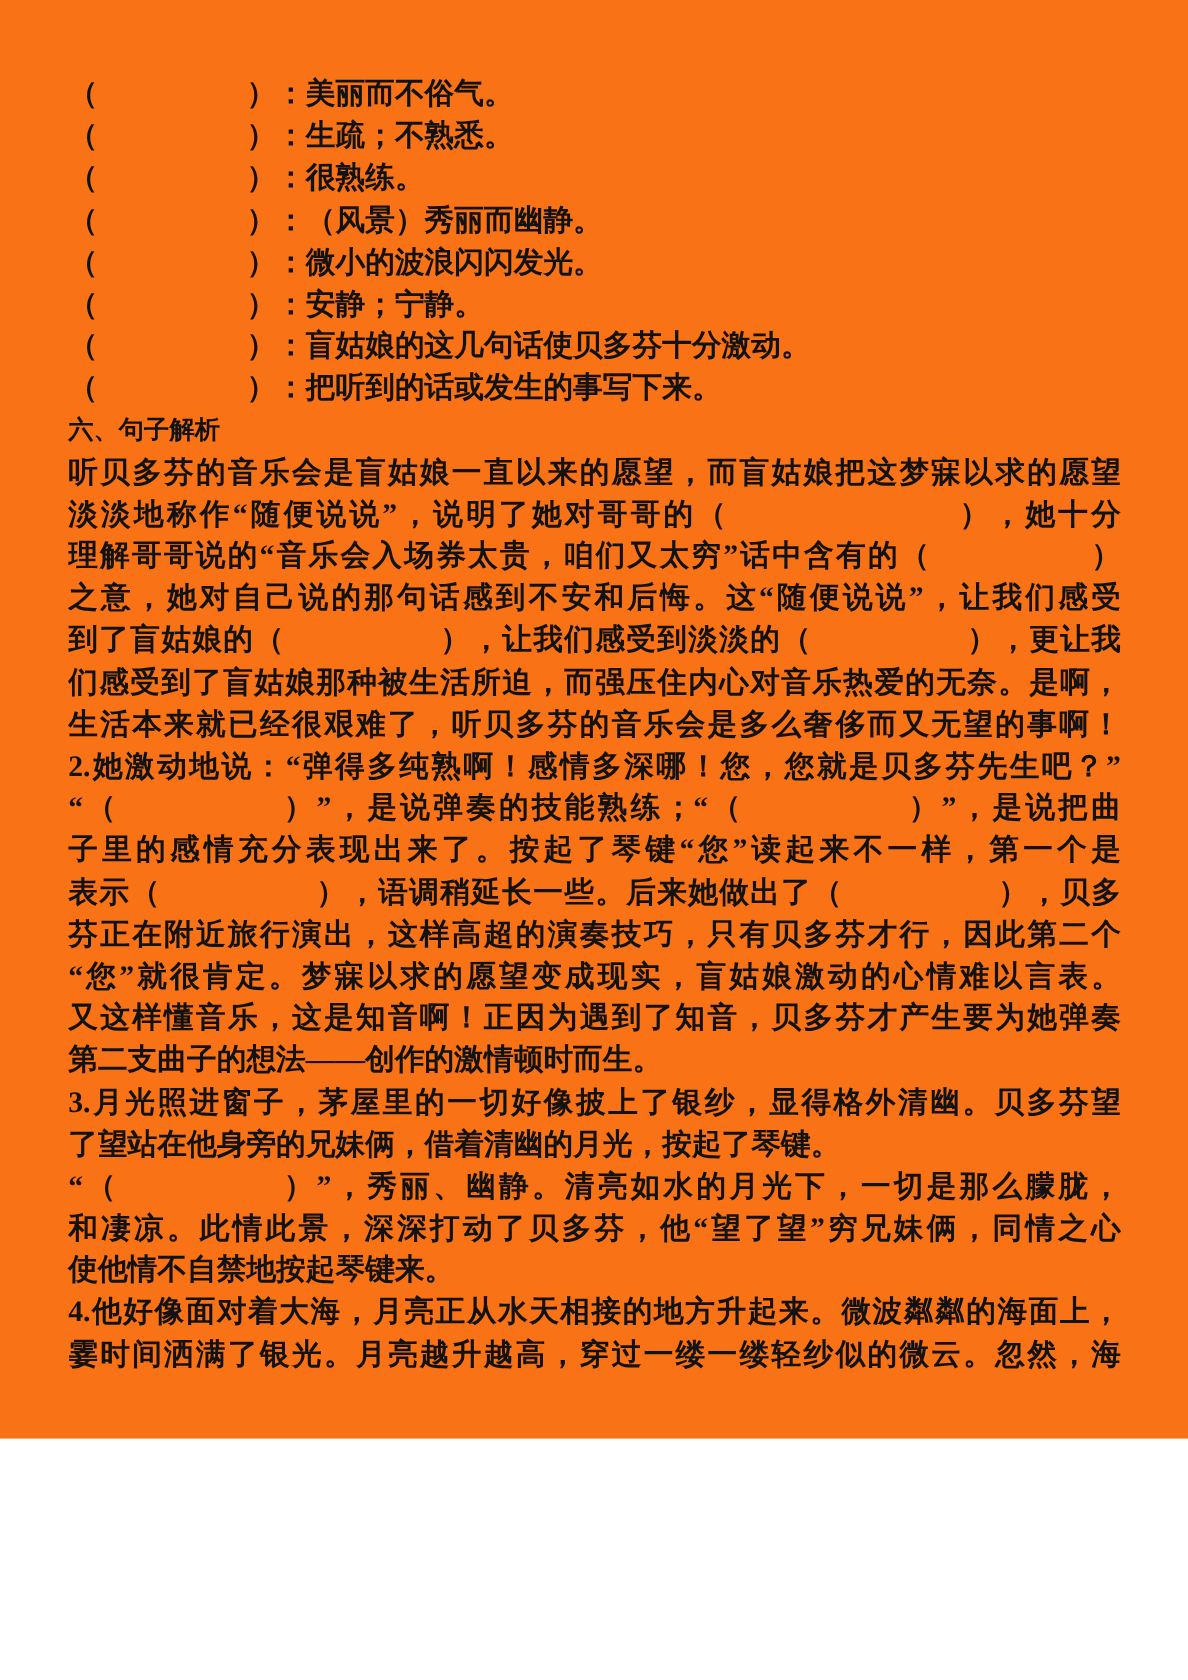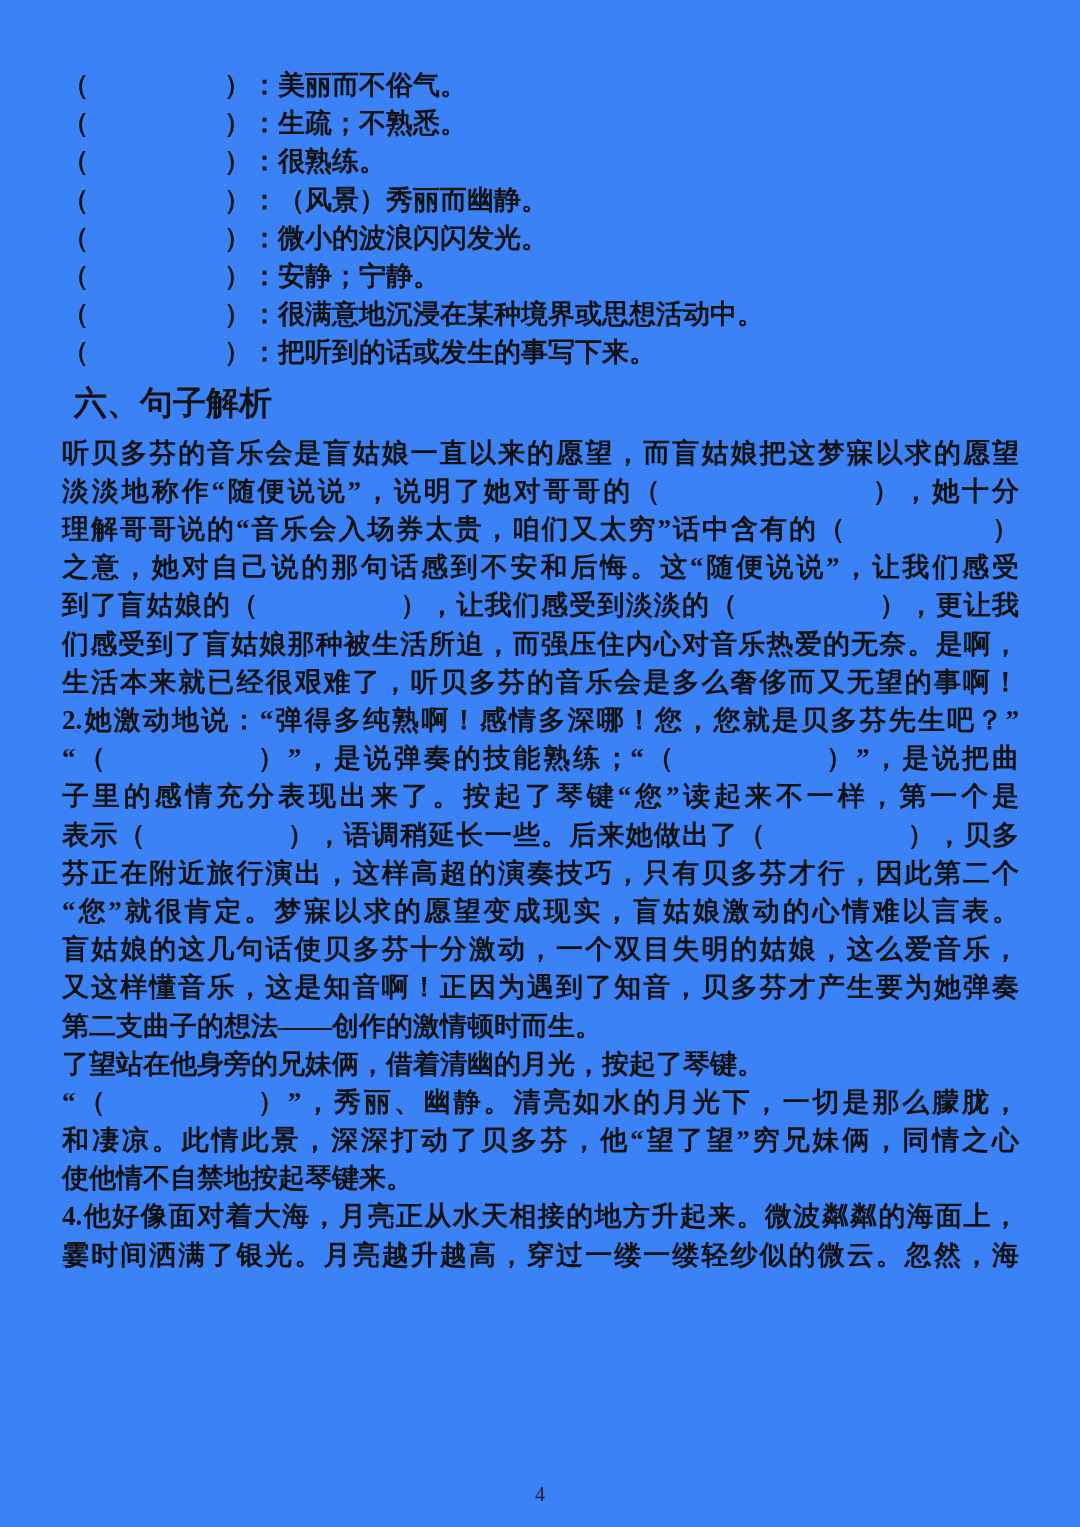--- a/index.html
+++ b/index.html
@@ -3,22 +3,22 @@
 <meta charset="utf-8">
 <style>
   html, body {
     margin: 0;
     padding: 0;
     background: #ffffff;
   }
   .page {
     position: relative;
     width: 1080px;
-    height: 1527px;
-    background: #3b82f6;
+    height: 1308px;
+    background: #f97316;
     overflow: hidden;
     color: #121212;
     font-family: "Liberation Serif", "DejaVu Serif", serif;
     font-weight: 700;
   }
   .content {
     position: absolute;
     left: 62px;
     top: 66px;
     width: 957px;
@@ -32,22 +32,22 @@
   }
   .line.fill {
     white-space: normal;
     overflow: hidden;
     text-align: justify;
     text-align-last: justify;
   }
   .heading {
     height: 38.2px;
     line-height: 38.2px;
-    font-size: 33px;
-    margin: 12px;
+    font-size: 23px;
+    margin: 0;
     font-weight: 700;
     white-space: nowrap;
   }
   .page-number {
     position: absolute;
     left: 0;
     right: 0;
     top: 1483px;
     text-align: center;
     font-size: 20px;
@@ -62,21 +62,21 @@
 <div class="page">
   <div class="content">
     <section>
       <div id="definition-list">
           <div class="line"><span>（　　　　　）</span><span>：美丽而不俗气。</span></div>
           <div class="line"><span>（　　　　　）</span><span>：生疏；不熟悉。</span></div>
           <div class="line"><span>（　　　　　）</span><span>：很熟练。</span></div>
           <div class="line"><span>（　　　　　）</span><span>：（风景）秀丽而幽静。</span></div>
           <div class="line"><span>（　　　　　）</span><span>：微小的波浪闪闪发光。</span></div>
           <div class="line"><span>（　　　　　）</span><span>：安静；宁静。</span></div>
-          <div class="line"><span>（　　　　　）</span><span>：很满意地沉浸在某种境界或思想活动中。</span></div>
+          <div class="line"><span>（　　　　　）</span><span>：盲姑娘的这几句话使贝多芬十分激动。</span></div>
           <div class="line"><span>（　　　　　）</span><span>：把听到的话或发生的事写下来。</span></div>
         </div>
     </section>
     <section>
       <h2 class="heading">六、句子解析</h2>
       <div id="analysis-items">
           <div class="item">
             <div class="line fill">听贝多芬的音乐会是盲姑娘一直以来的愿望，而盲姑娘把这梦寐以求的愿望</div>
             <div class="line fill">淡淡地称作“随便说说”，说明了她对哥哥的（　　　　　　　），她十分</div>
             <div class="line fill">理解哥哥说的“音乐会入场券太贵，咱们又太穷”话中含有的（　　　　　）</div>
@@ -85,25 +85,25 @@
             <div class="line fill">们感受到了盲姑娘那种被生活所迫，而强压住内心对音乐热爱的无奈。是啊，</div>
             <div class="line fill">生活本来就已经很艰难了，听贝多芬的音乐会是多么奢侈而又无望的事啊！</div>
           </div>
           <div class="item">
             <div class="line fill">2.她激动地说：“弹得多纯熟啊！感情多深哪！您，您就是贝多芬先生吧？”</div>
             <div class="line fill">“（　　　　　）”，是说弹奏的技能熟练；“（　　　　　）”，是说把曲</div>
             <div class="line fill">子里的感情充分表现出来了。按起了琴键“您”读起来不一样，第一个是</div>
             <div class="line fill">表示（　　　　　），语调稍延长一些。后来她做出了（　　　　　），贝多</div>
             <div class="line fill">芬正在附近旅行演出，这样高超的演奏技巧，只有贝多芬才行，因此第二个</div>
             <div class="line fill">“您”就很肯定。梦寐以求的愿望变成现实，盲姑娘激动的心情难以言表。</div>
-            <div class="line fill">盲姑娘的这几句话使贝多芬十分激动，一个双目失明的姑娘，这么爱音乐，</div>
             <div class="line fill">又这样懂音乐，这是知音啊！正因为遇到了知音，贝多芬才产生要为她弹奏</div>
             <div class="line">第二支曲子的想法——创作的激情顿时而生。</div>
           </div>
           <div class="item">
+            <div class="line fill">3.月光照进窗子，茅屋里的一切好像披上了银纱，显得格外清幽。贝多芬望</div>
             <div class="line">了望站在他身旁的兄妹俩，借着清幽的月光，按起了琴键。</div>
             <div class="line fill">“（　　　　　）”，秀丽、幽静。清亮如水的月光下，一切是那么朦胧，</div>
             <div class="line fill">和凄凉。此情此景，深深打动了贝多芬，他“望了望”穷兄妹俩，同情之心</div>
             <div class="line">使他情不自禁地按起琴键来。</div>
           </div>
           <div class="item">
             <div class="line fill">4.他好像面对着大海，月亮正从水天相接的地方升起来。微波粼粼的海面上，</div>
             <div class="line fill">霎时间洒满了银光。月亮越升越高，穿过一缕一缕轻纱似的微云。忽然，海</div>
           </div>
         </div>

